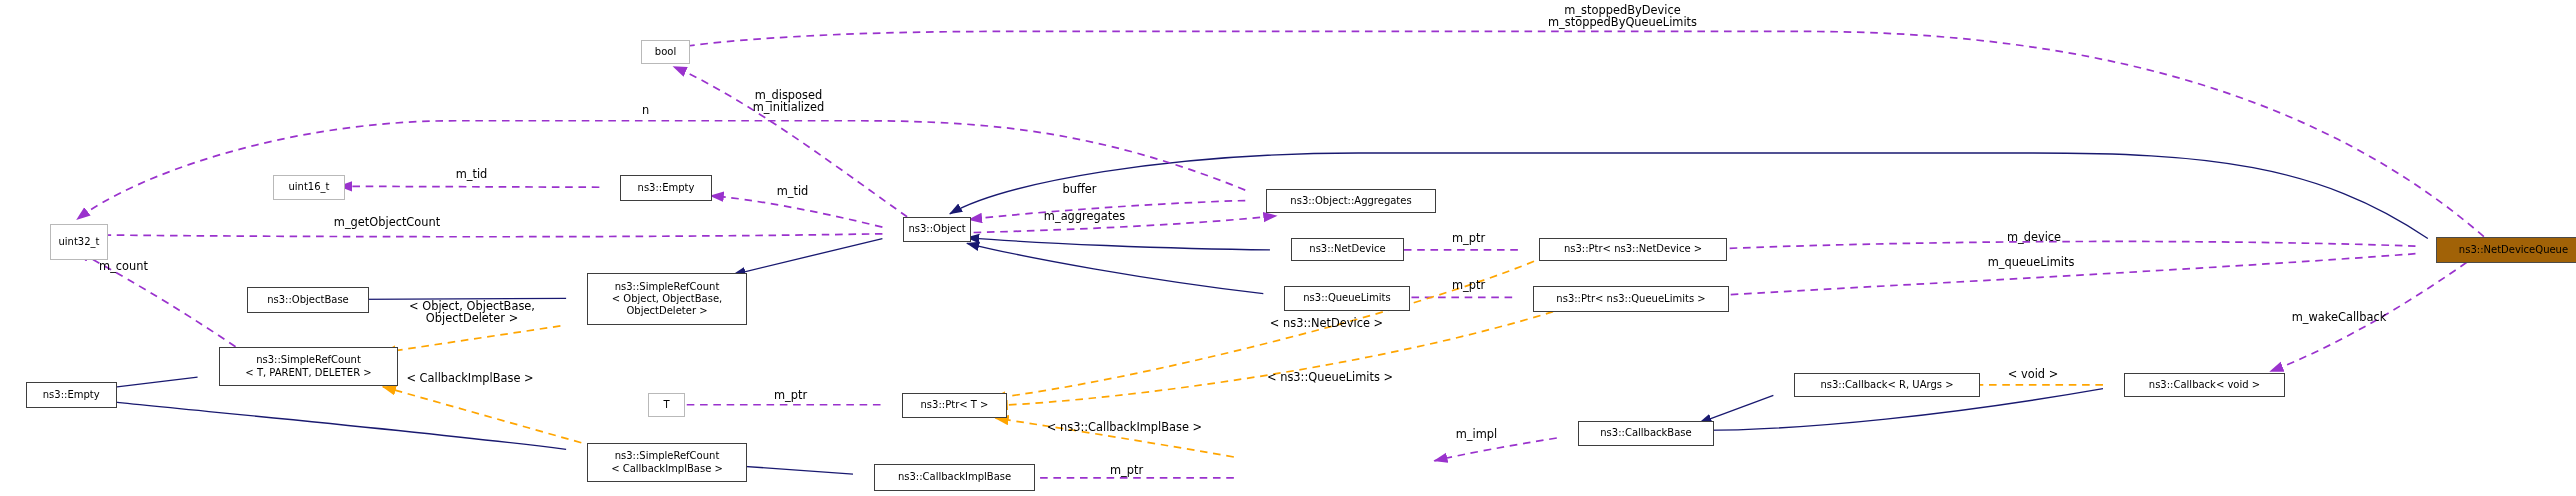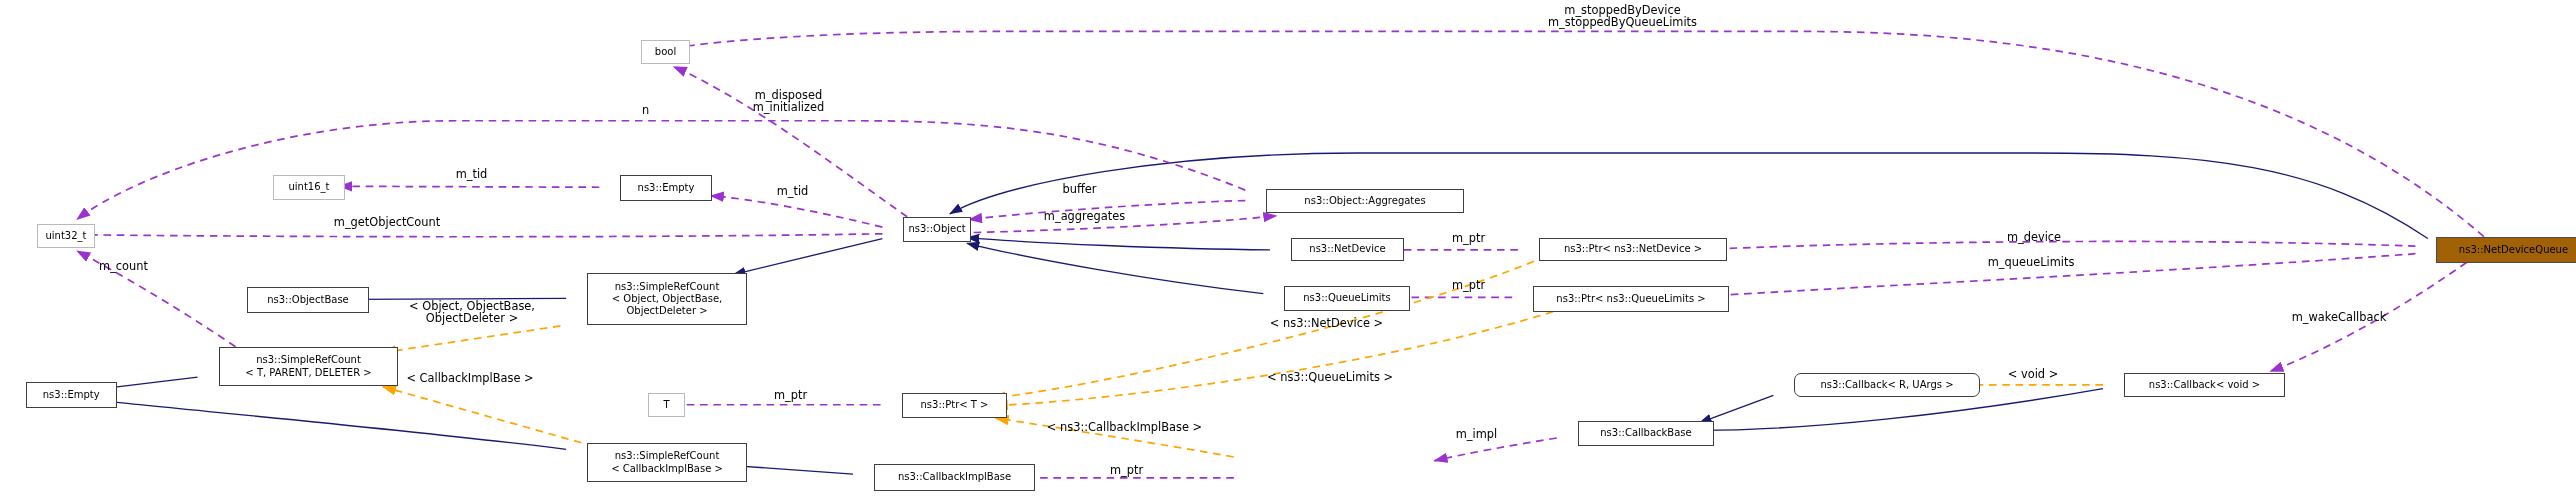--- a/index.html
+++ b/index.html
@@ -10,39 +10,39 @@
         display:flex;align-items:center;justify-content:center;text-align:center;
         font-size:10px;line-height:12.3px;color:#000;white-space:pre-line;
         box-sizing:border-box;padding:0.9px 1.9px;margin-left:21px;}
   .node.ext{border-color:#b9b9b9;}
   .node.main{background:#a16207;border:1.9px solid #4a4a4a;}
   .elabel{position:absolute;z-index:1;font-size:11.4px;line-height:12.3px;color:#000;
           text-align:center;white-space:pre-line;}
   
   .n-bool{left:620px;top:40px;width:49px;height:24px;}
   .n-uint16{left:252px;top:175px;width:72px;height:25px;}
-  .n-uint32{left:16px;top:224px;width:58px;height:24px;}
+  .n-uint32{left:29px;top:224px;width:58px;height:36px;}
   .n-t{left:627px;top:393px;width:37px;height:24px;}
   .n-typeid{left:599px;top:175px;width:92px;height:26px;}
   .n-object{left:882px;top:217px;width:68px;height:25px;}
-  .n-aggregates{left:1245px;top:189px;width:198px;height:24px;}
+  .n-aggregates{left:1245px;top:189px;width:170px;height:24px;}
   .n-netdevice{left:1270px;top:238px;width:113px;height:23px;}
   .n-queuelimits{left:1263px;top:286px;width:126px;height:25px;}
   .n-ptrnd{left:1518px;top:238px;width:188px;height:23px;}
   .n-ptrql{left:1512px;top:286px;width:196px;height:26px;}
   .n-objectbase{left:226px;top:287px;width:122px;height:26px;}
   .n-srcobj{left:566px;top:273px;width:160px;height:52px;}
   .n-srctpd{left:198px;top:347px;width:179px;height:39px;}
   .n-empty{left:4.7px;top:382px;width:91px;height:26px;}
   .n-srccib{left:566px;top:443px;width:160px;height:39px;}
   .n-cib{left:853px;top:464px;width:161px;height:26.6px;}
   .n-ptrt{left:881px;top:393px;width:105px;height:25px;}
   .n-ptrcib{left:1234px;top:454px;width:193px;height:39px;}
   .n-cbbase{left:1557px;top:421px;width:136px;height:25px;}
-  .n-cbru{left:1773px;top:373px;width:186px;height:24px;border-radius:7px;}
+  .n-cbru{left:1773px;top:373px;width:186px;height:24px;}
   .n-cbvoid{left:2103px;top:373px;width:161px;height:24px;}
   .n-ndq{left:2415px;top:237px;width:155px;height:26px;}
   
   .l-stopped{left:1535px;top:3.8px;width:175px;}
   .l-disposed{left:741px;top:89px;width:95px;}
   .l-n{left:635px;top:104px;width:21px;}
   .l-mtidL{left:445px;top:168px;width:53px;}
   .l-mtidR{left:766px;top:185px;width:53px;}
   .l-buffer{left:1051px;top:183px;width:57px;}
   .l-maggr{left:1037px;top:210px;width:95px;}

